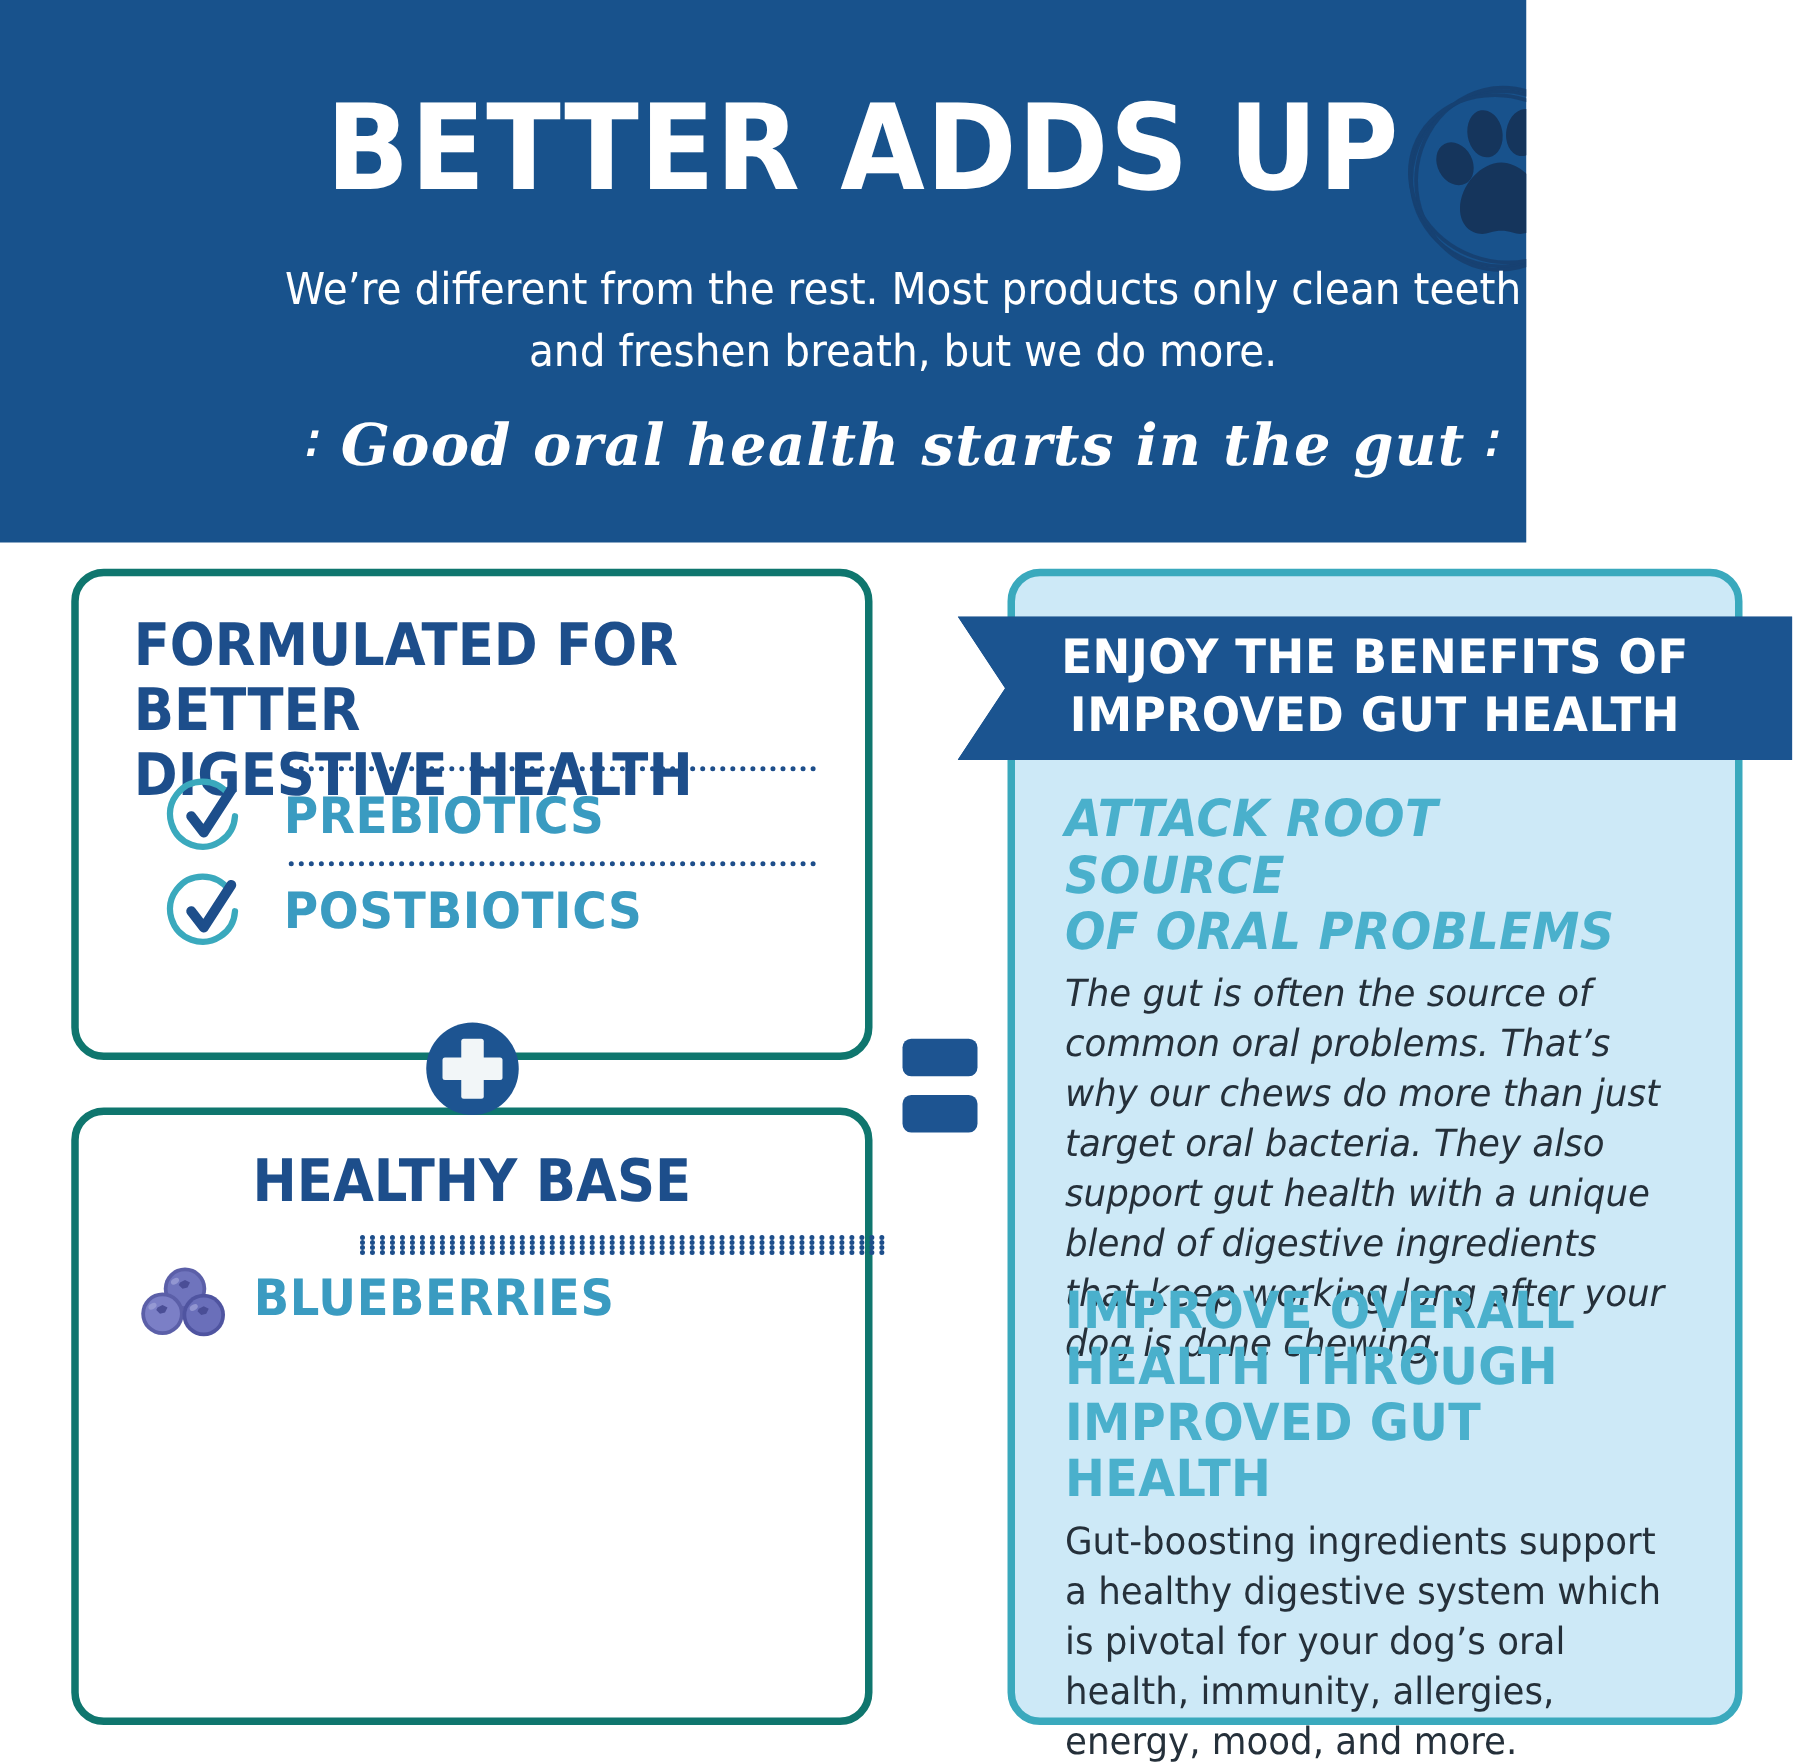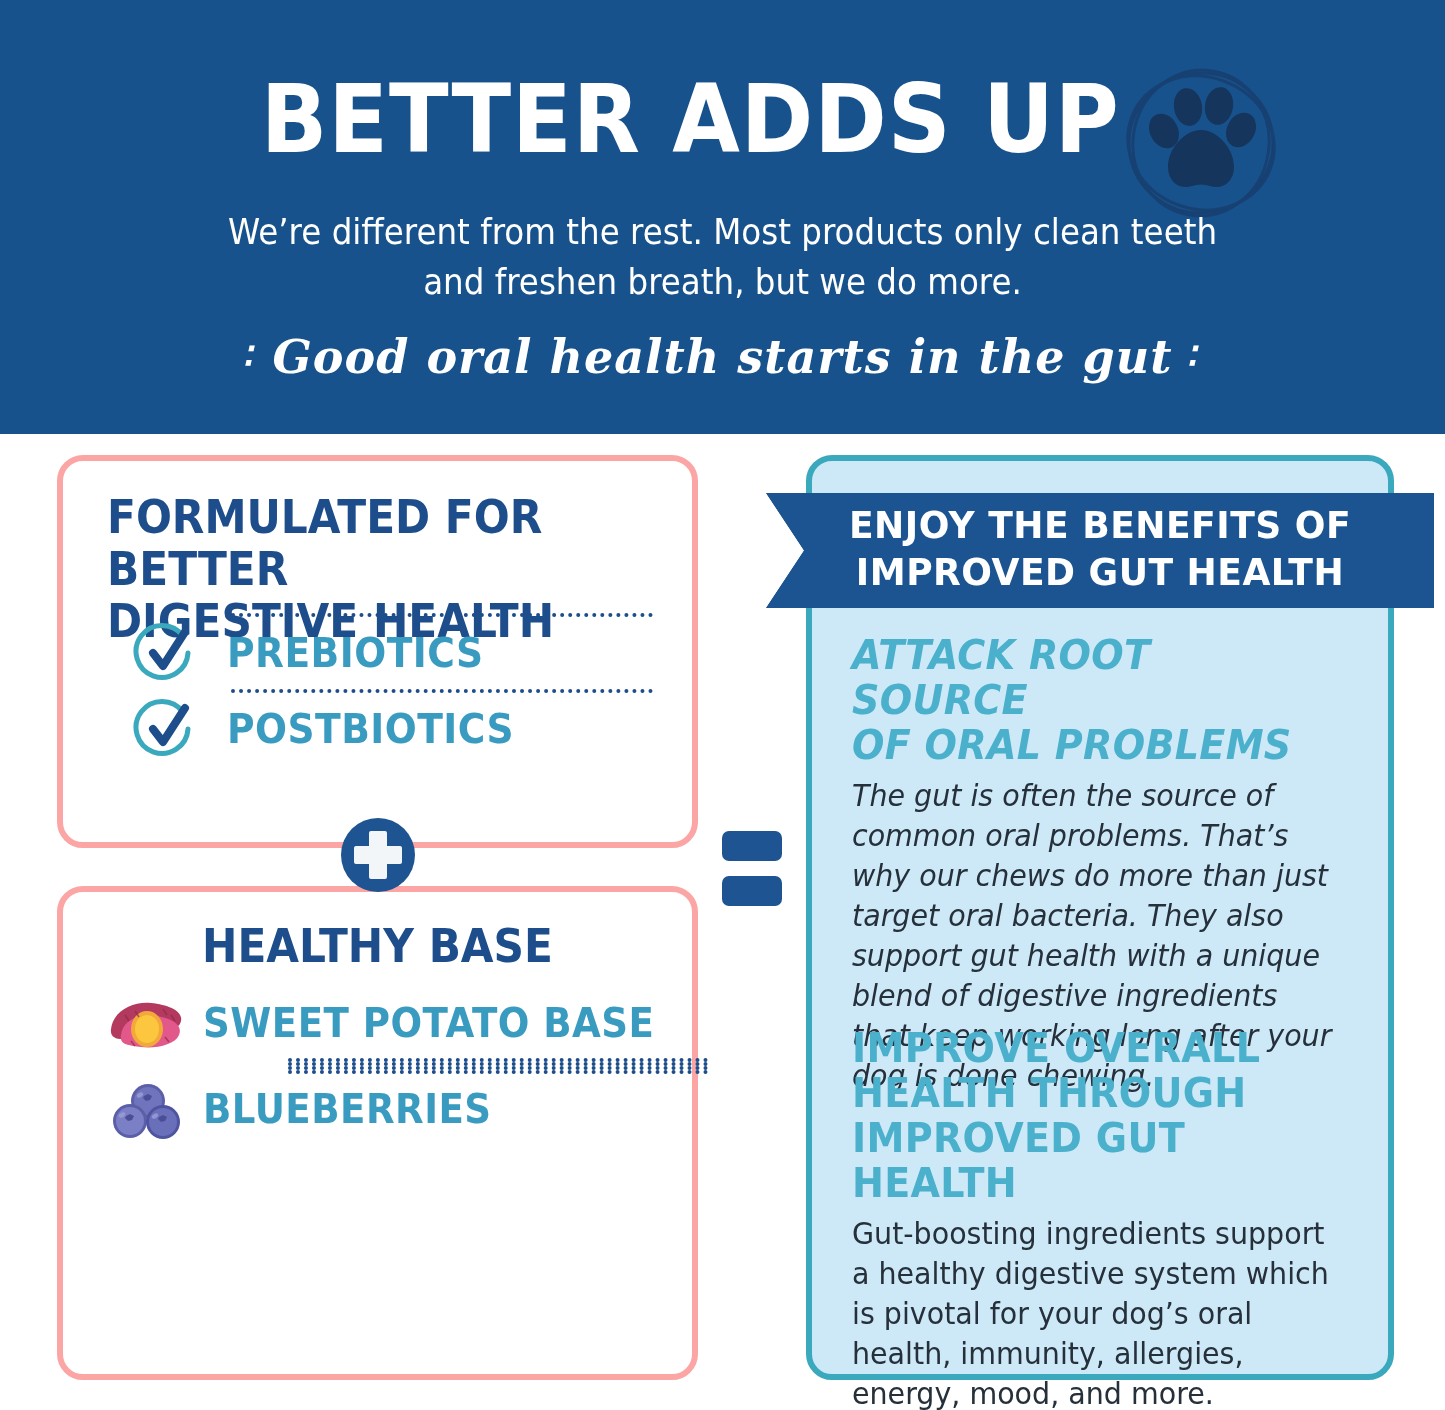--- a/index.html
+++ b/index.html
@@ -10,21 +10,21 @@
     background: #ffffff;
     font-family: "Liberation Sans", sans-serif;
     overflow: hidden;
     position: relative;
   }
 
   
   .header {
     position: absolute;
     left: 0; top: 0;
-    width: 1445px;
+    width: 1221px;
     height: 434px;
     background: #18528c;
     overflow: hidden;
   }
 
   .header-title {
     position: absolute;
     left: 0; top: 72px;
     width: 1445px;
     text-align: center;
@@ -76,21 +76,21 @@
     font-size: 38px;
     vertical-align: 4px;
     display: inline-block;
     transform: skewX(-12deg);
   }
 
   
   .card {
     position: absolute;
     background: #ffffff;
-    border: 6px solid #fca5a5;
+    border: 6px solid #0f766e;
     border-radius: 26px;
   }
   .card-formulated { left: 57px; top: 455px; width: 641px; height: 393px; }
   .card-base       { left: 57px; top: 886px; width: 641px; height: 494px; }
 
   .card-title {
     font-family: "DejaVu Sans", sans-serif;
     font-weight: bold;
     font-size: 47px;
     line-height: 52px;
@@ -346,39 +346,20 @@
   </div>
 </div>
 
 <div class="plus-badge"></div>
 
 <div class="card card-base">
   <div class="card-title">HEALTHY BASE</div>
 
   <div class="ing-list">
 
-    <div class="ing-row">
-      <span class="ing-icon">
-        <svg width="86" height="68" viewBox="0 0 86 68">
-          <path d="M8 40 C10 22 30 12 48 14 C66 16 80 22 78 32 C76 42 60 44 46 46 C30 49 6 56 8 40 Z" fill="#b33a5e"></path>
-          <path d="M18 46 C20 30 38 24 54 27 C70 30 80 36 76 46 C72 56 52 60 38 58 C26 56 16 56 18 46 Z" fill="#e2588a"></path>
-          <ellipse cx="44" cy="40" rx="16" ry="18" fill="#f2a93b"></ellipse>
-          <ellipse cx="44" cy="40" rx="12" ry="14" fill="#fdc63f"></ellipse>
-          <g stroke="#8e2b4a" stroke-width="1.6" fill="none" opacity="0.7">
-            <path d="M22 26 l4 6"></path>
-              <path d="M32 22 l4 6"></path>
-              <path d="M60 20 l4 6"></path>
-              <path d="M68 26 l4 6"></path>
-            <path d="M62 48 l4 5"></path>
-              <path d="M28 52 l4 5"></path>
-          </g>
-        </svg>
-      </span>
-      <span class="ing-label">SWEET POTATO BASE</span>
-    </div>
 
     <div class="ing-dotline"></div>
 
 
     <div class="ing-dotline"></div>
 
 
     <div class="ing-dotline"></div>
 
 

